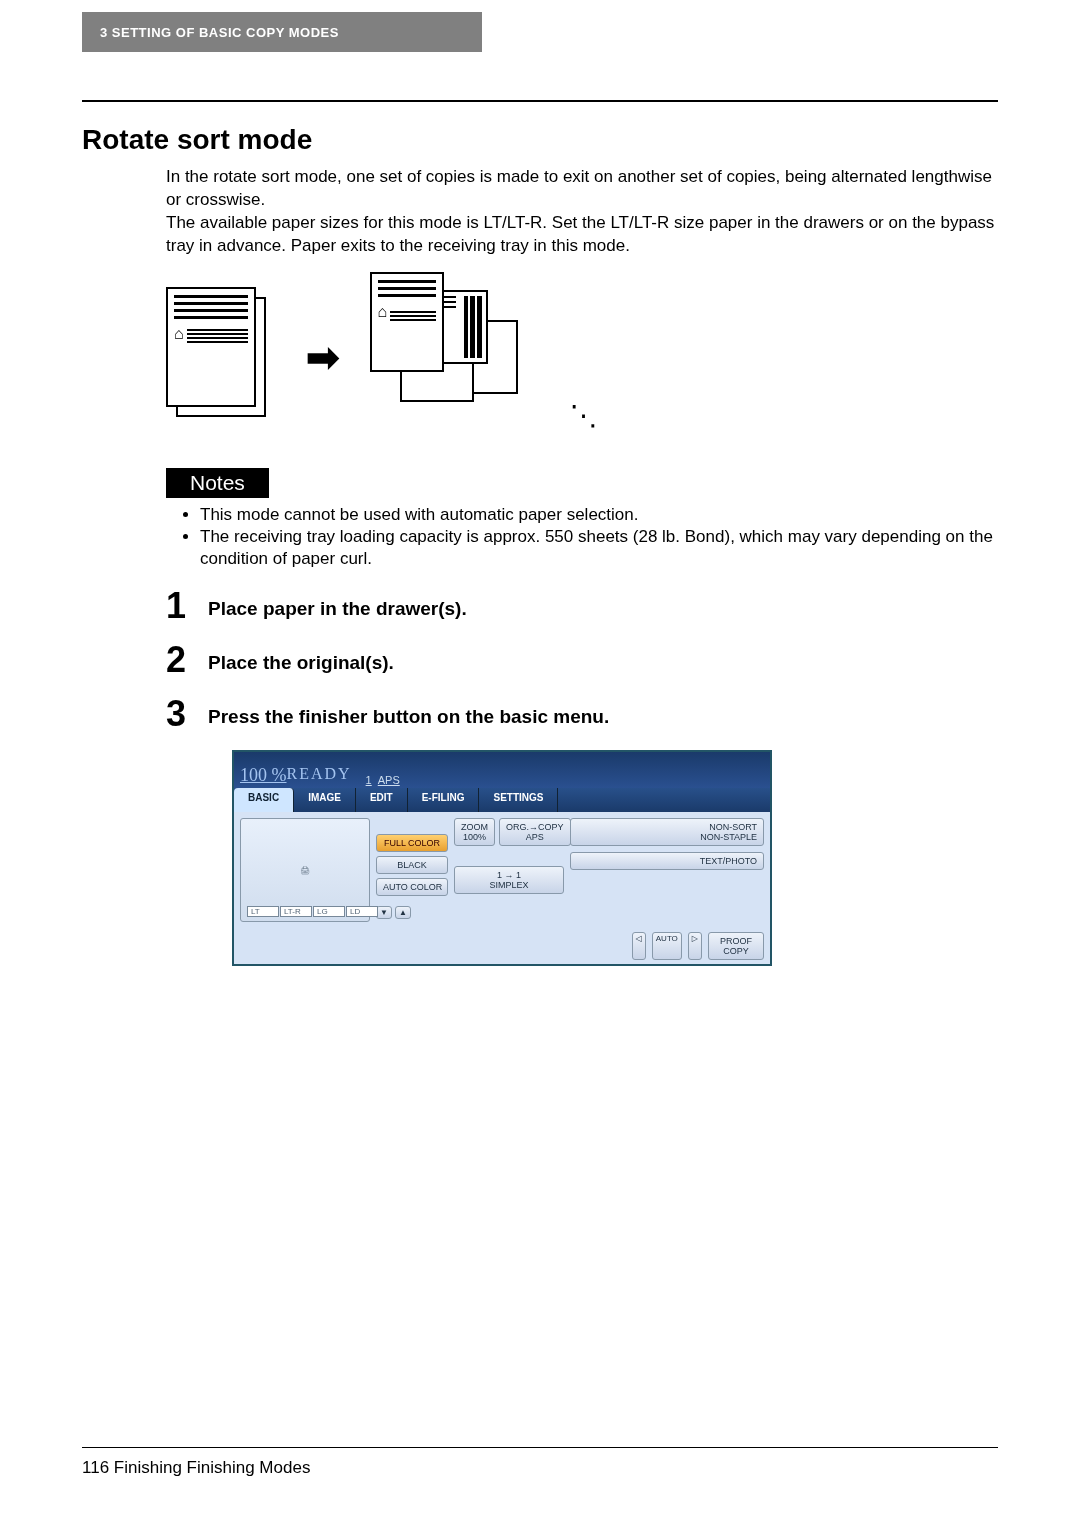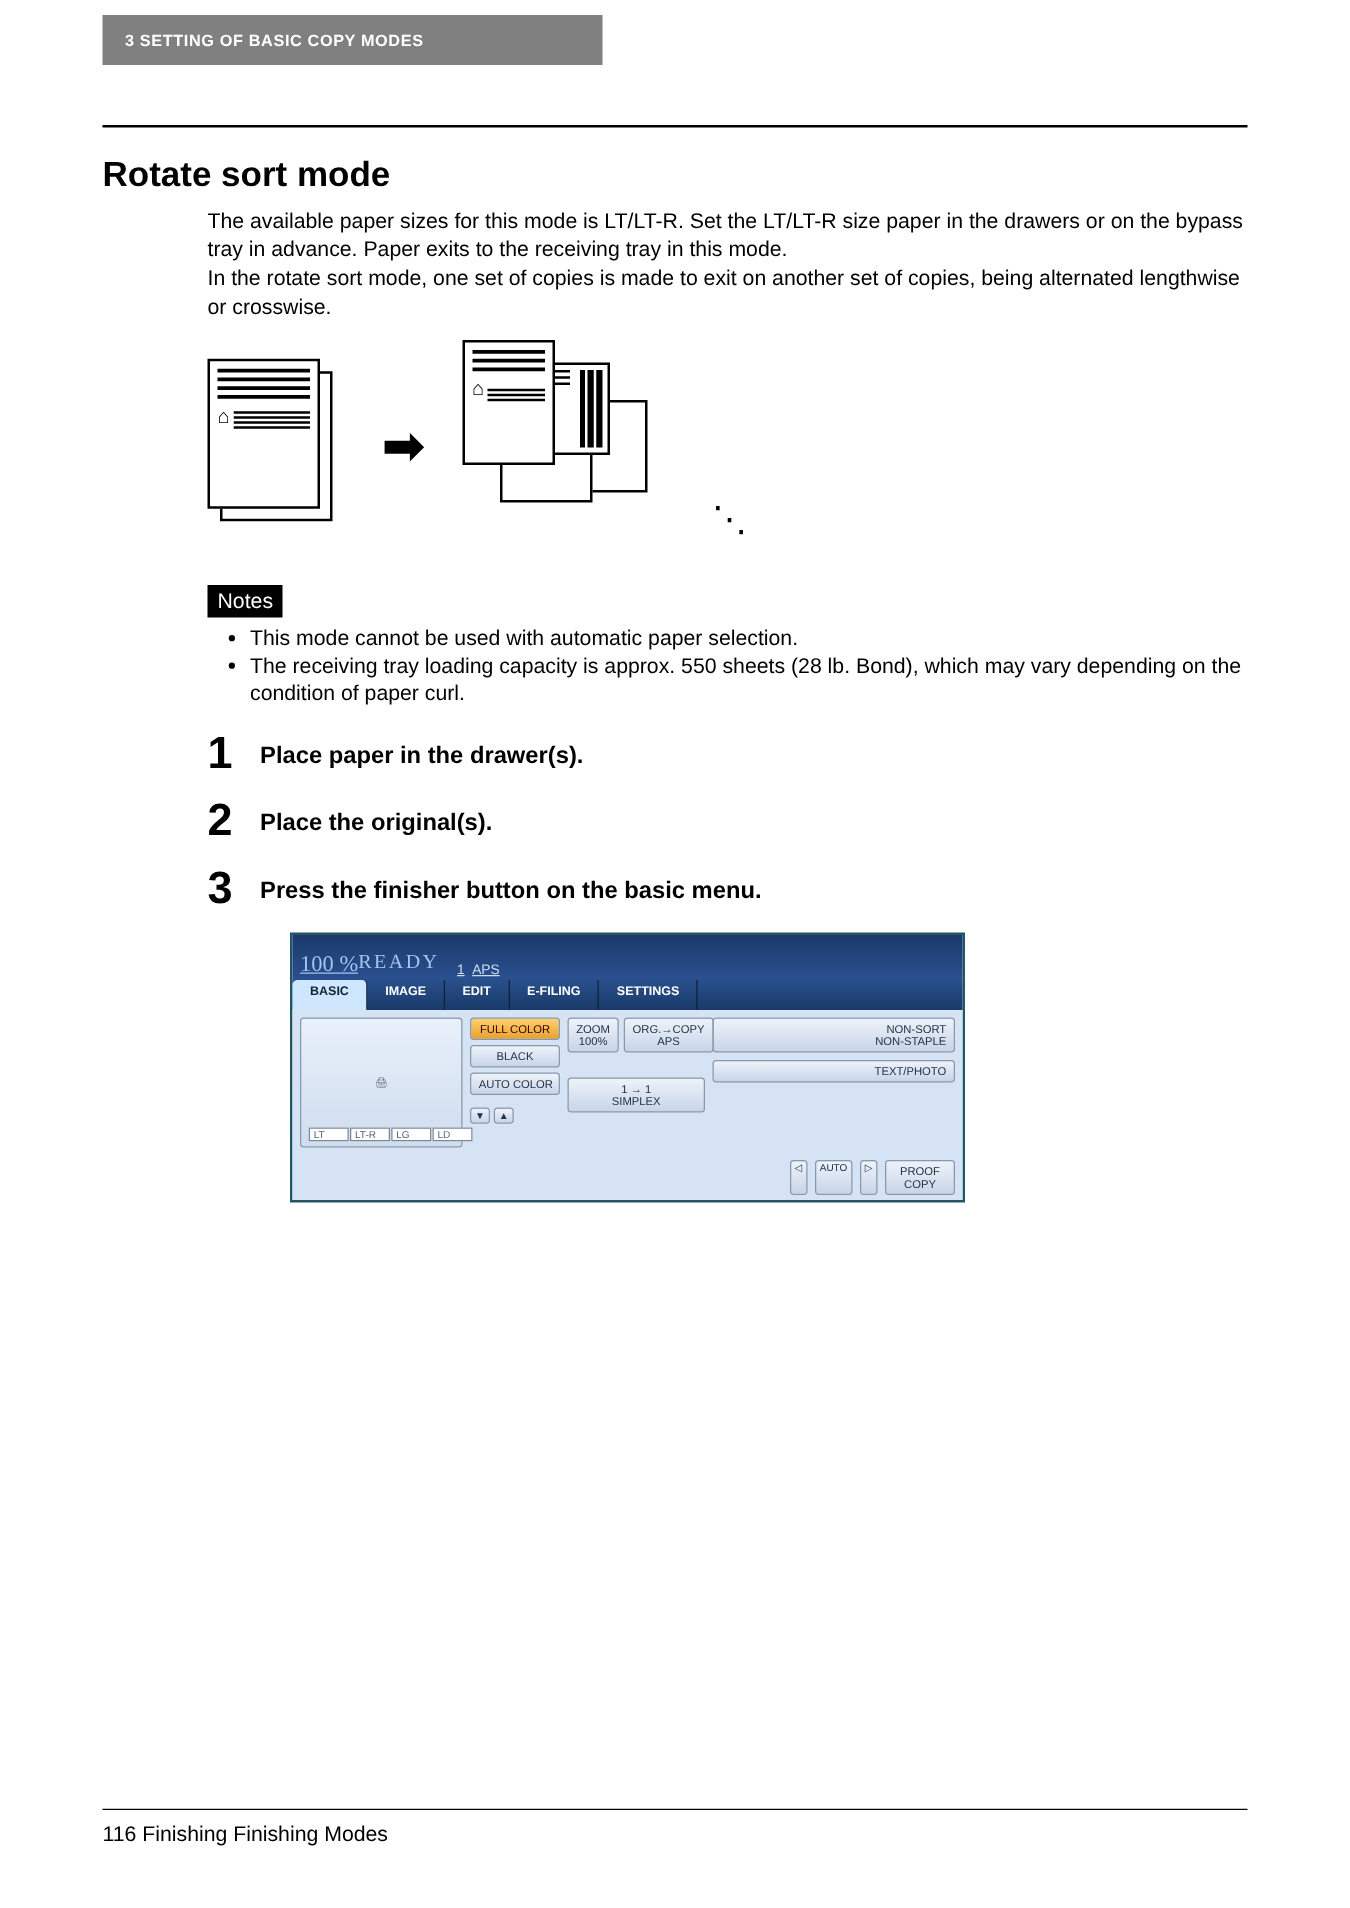--- a/index.html
+++ b/index.html
@@ -73,22 +73,22 @@
     background: #000;
   }
   .arrow {
     font-size: 40px;
     font-weight: bold;
   }
   .notes-label {
     display: inline-block;
     background: #000;
     color: #fff;
-    font-size: 17px;
-    padding: 3px 8px;
+    font-size: 21px;
+    padding: 3px 24px;
     margin-left: 84px;
     margin-top: 26px;
   }
   .notes-list {
     margin-left: 104px;
     margin-top: 6px;
     font-size: 17px;
     line-height: 1.3;
   }
   .notes-list li { margin-left: 14px; }
@@ -180,20 +180,21 @@
     border-radius: 3px;
     padding: 3px 6px;
     font-size: 9px;
     text-align: center;
     color: #234;
     white-space: nowrap;
   }
   .btn.sel {
     background: linear-gradient(#ffd070,#e8a030);
     color: #300;
+    margin-top: 16px;
   }
   .btn.sm { padding: 1px 3px; font-size: 8px; }
   .machine-box {
     width: 130px;
     height: 104px;
     background: linear-gradient(#e8f0fb,#d0ddee);
     border: 1px solid #89a;
     border-radius: 3px;
     position: relative;
     display:flex;
@@ -248,22 +249,22 @@
 <body>
 
 <div class="header-band">
   <span>3  SETTING OF BASIC COPY MODES</span>
 </div>
 
 <div class="content">
   <div class="hr-top"></div>
   <h1 class="section-title">Rotate sort mode</h1>
   <div class="intro-text">
+    <p>In the rotate sort mode, one set of copies is made to exit on another set of copies, being alternated lengthwise or crosswise.</p>
     <p>The available paper sizes for this mode is LT/LT-R. Set the LT/LT-R size paper in the drawers or on the bypass tray in advance. Paper exits to the receiving tray in this mode.</p>
-    <p>In the rotate sort mode, one set of copies is made to exit on another set of copies, being alternated lengthwise or crosswise.</p>
   </div>
 
   <div class="diagram-area">
 
     <div class="page-stack" style="width:110px;height:140px;">
       <div class="docpage" style="position:absolute;left:10px;top:10px;width:90px;height:120px;"></div>
       <div class="docpage" style="position:absolute;left:0;top:0;width:90px;height:120px;">
         <div class="lines">
             <div class="ln"></div>
             <div class="ln"></div>

